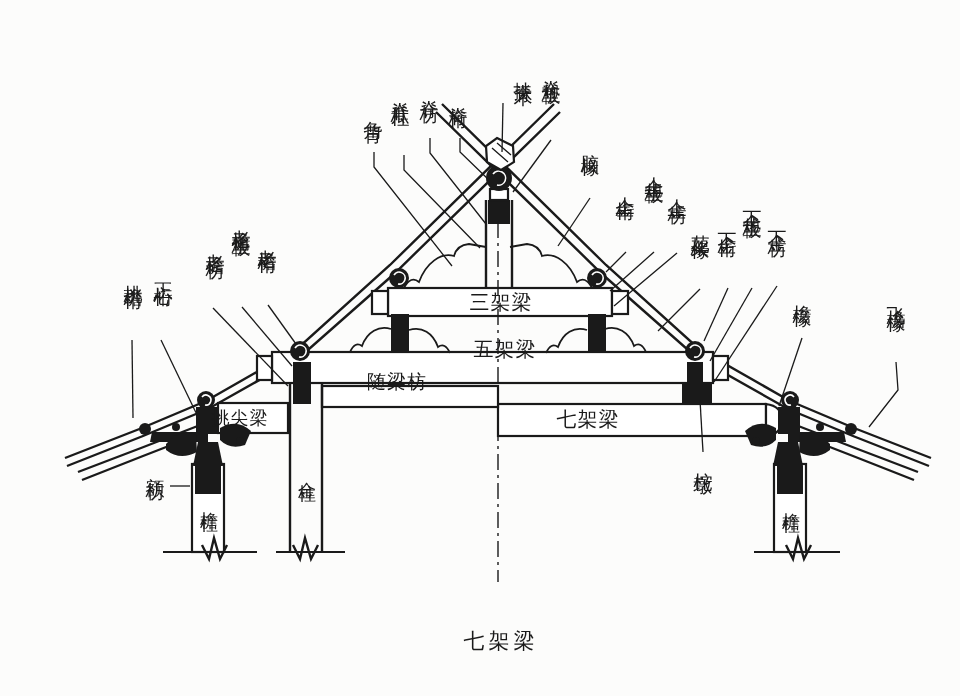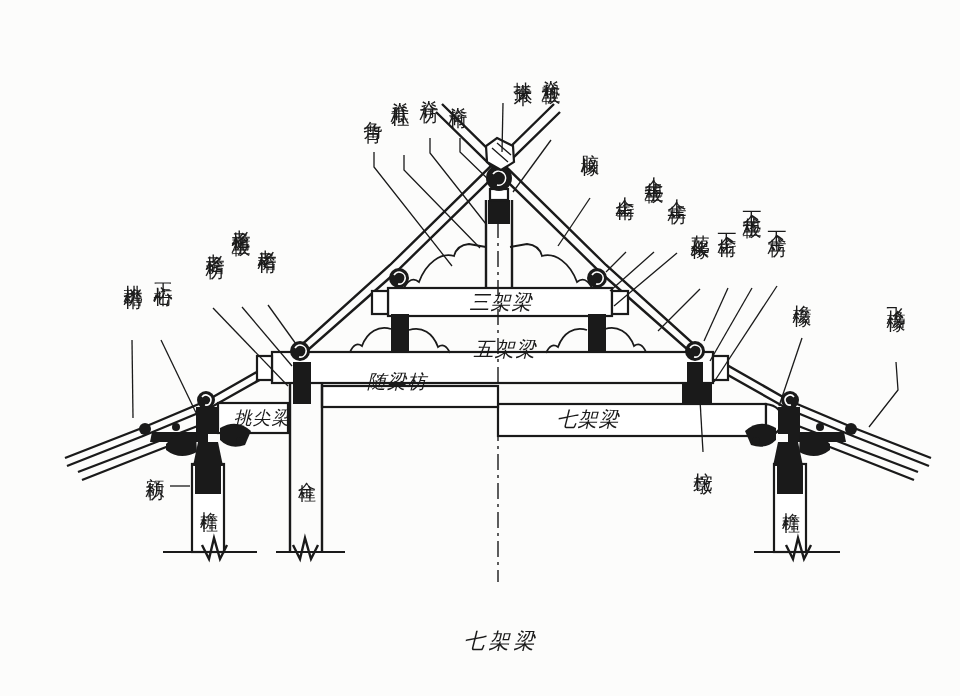--- a/index.html
+++ b/index.html
@@ -15,21 +15,21 @@
   .f   { fill:var(--ink); stroke:none; }
   .ld  { stroke:var(--ink); fill:none; stroke-width:1.3; }
   .sw  { stroke:#ffffff; fill:none; stroke-width:1.6; }
   .cl  { stroke:var(--ink); fill:none; stroke-width:1.4; stroke-dasharray:16 5 3 5; }
 
   
   .vl { position:absolute; writing-mode:vertical-rl; text-orientation:upright;
         font-size:19px; letter-spacing:3px; width:26px; text-align:center;
         color:var(--ink); user-select:none; }
   .hl { position:absolute; transform:translate(-50%,-50%); font-size:20px;
-        letter-spacing:1px; white-space:nowrap; color:var(--ink); user-select:none;font-style:italic; }
+        letter-spacing:1px; white-space:nowrap; color:var(--ink); user-select:none; }
   .caption { font-size:21px; letter-spacing:4px; }
 </style>
 </head>
 <body>
 
 <div class="stage">
 
 <svg width="960" height="696" viewBox="0 0 960 696">
 
   <g>
@@ -188,21 +188,21 @@
 <div class="vl" style="left:121px;top:270px">挑檐桁</div>
 <div class="vl" style="left:151px;top:267px">正心桁</div>
 <div class="vl" style="left:203px;top:238px">老檐枋</div>
 <div class="vl" style="left:229px;top:214px">老檐垫板</div>
 <div class="vl" style="left:255px;top:234px">老檐桁</div>
 
 <div class="hl" style="left:501px;top:302px">三架梁</div>
 <div class="hl" style="left:505px;top:349px">五架梁</div>
 <div class="hl" style="left:397px;top:382px;font-size:19px">随梁枋</div>
 <div class="hl" style="left:588px;top:419px">七架梁</div>
-<div class="hl" style="left:262px;top:418px;font-size:18px">挑尖梁</div>
+<div class="hl" style="left:240px;top:418px;font-size:18px">挑尖梁</div>
 
 <div class="vl" style="left:143px;top:462px">额枋</div>
 <div class="vl" style="left:195px;top:497px;font-size:18px">檐柱</div>
 <div class="vl" style="left:293px;top:467px;font-size:18px">金柱</div>
 <div class="vl" style="left:691px;top:457px">柁墩</div>
 <div class="vl" style="left:777px;top:498px;font-size:18px">檐柱</div>
 
 <div class="hl caption" style="left:501px;top:641px">七架梁</div>
 
 </div>

